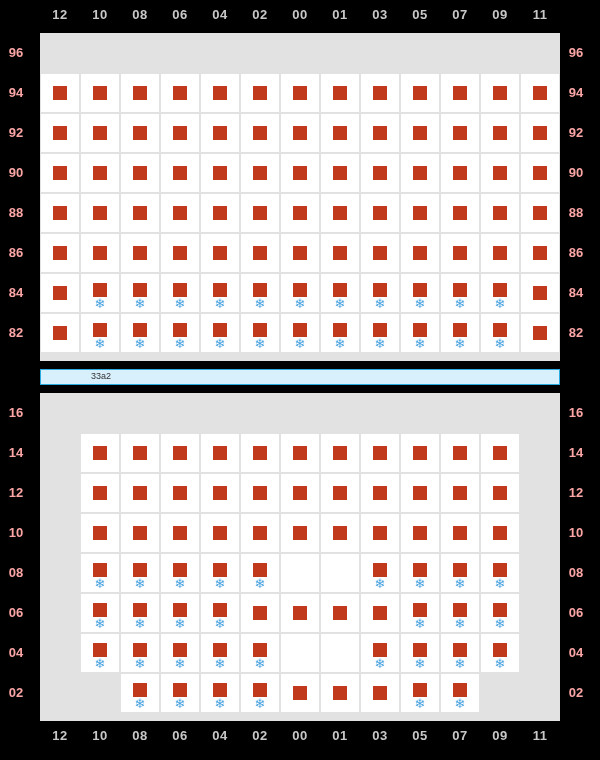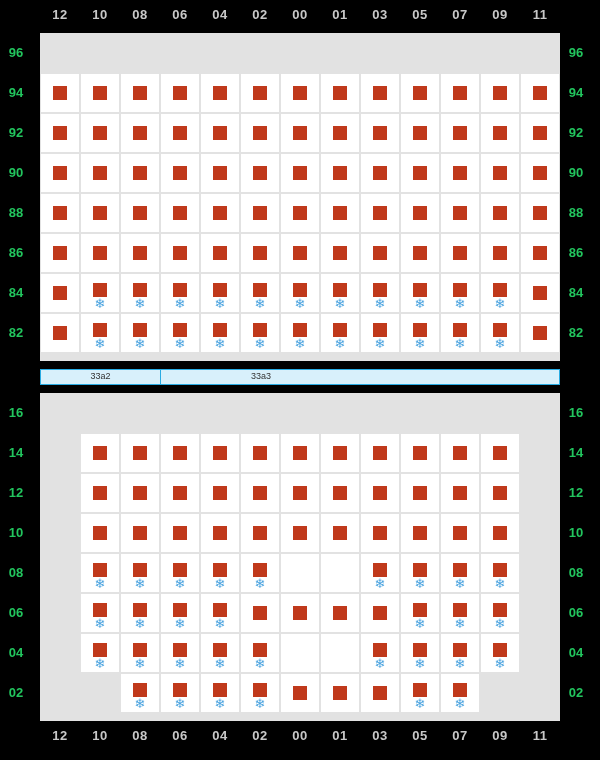--- a/index.html
+++ b/index.html
@@ -32,21 +32,21 @@
     width: 40px;
     text-align: center;
     line-height: 22px;
     letter-spacing: 0.5px;
   }
 
   
   .row-labels {
     position: absolute;
     width: 32px;
-    color: #22c55e;
+    color: #fca5a5;
     font-size: 13px;
     font-weight: bold;
   }
   .row-labels .rl {
     height: 40px;
     line-height: 40px;
     text-align: center;
   }
 
   
@@ -466,21 +466,20 @@
           <div class="snow">❄</div>
         </div>
         <div class="cell on seat-only" style="left: 480px; top: 280px;">
           <div class="seat"></div>
         </div>
       </div>
   </div>
 
   <div class="zonebar" id="zoneBar" style="left:40px; top:369px; width:520px; height:16px;">
       <div class="zone" style="width: 120px;">33a2</div>
-      <div class="zone" style="width: 200px;">33a3</div>
     </div>
 
   <div class="row-labels" id="rowsLowerLeft" style="left:0px; top:393px;">
       <div class="rl">16</div>
       <div class="rl">14</div>
       <div class="rl">12</div>
       <div class="rl">10</div>
       <div class="rl">08</div>
       <div class="rl">06</div>
       <div class="rl">04</div>

